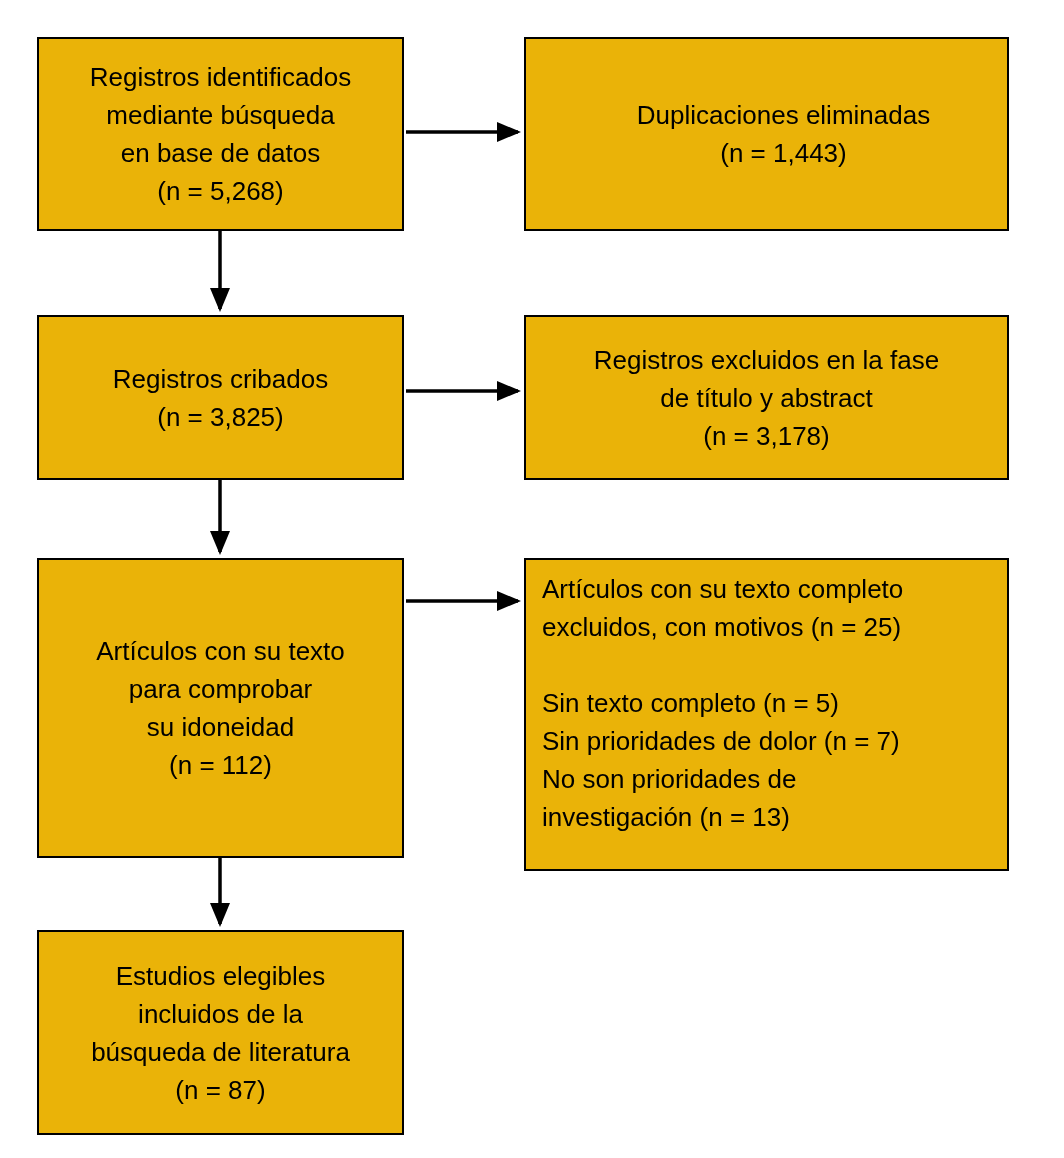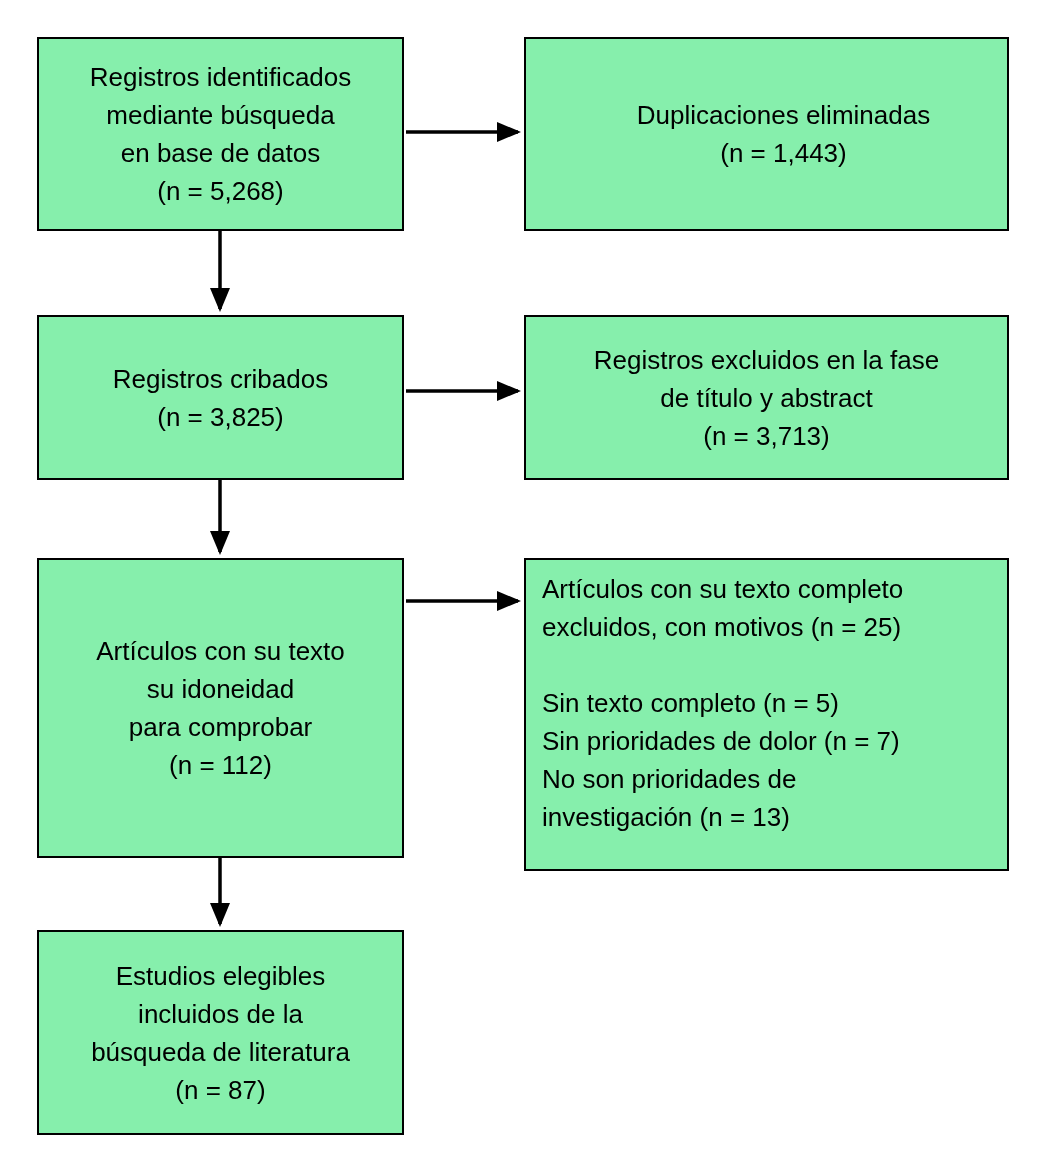--- a/index.html
+++ b/index.html
@@ -11,21 +11,21 @@
     position: relative;
     width: 1064px;
     height: 1158px;
     font-family: "Liberation Sans", sans-serif;
     color: #000000;
   }
   .box {
     position: absolute;
     box-sizing: border-box;
     border: 2px solid #000000;
-    background: #86efac;
+    background: #eab308;
     display: flex;
     flex-direction: column;
     justify-content: center;
     align-items: center;
     text-align: center;
     font-size: 26px;
     line-height: 38px;
   }
   .box .line {
     min-height: 38px;
@@ -76,27 +76,27 @@
 </div>
 
 <div class="box" style="left:37px; top:315px; width:367px; height:165px;">
   <div class="line">Registros cribados</div>
   <div class="line">(n = 3,825)</div>
 </div>
 
 <div class="box" style="left:524px; top:315px; width:485px; height:165px;">
   <div class="line">Registros excluidos en la fase</div>
   <div class="line">de título y abstract</div>
-  <div class="line">(n = 3,713)</div>
+  <div class="line">(n = 3,178)</div>
 </div>
 
 <div class="box" style="left:37px; top:558px; width:367px; height:300px;">
   <div class="line">Artículos con su texto</div>
+  <div class="line">para comprobar</div>
   <div class="line">su idoneidad</div>
-  <div class="line">para comprobar</div>
   <div class="line">(n = 112)</div>
 </div>
 
 <div class="box left-align" style="left:524px; top:558px; width:485px; height:313px;">
   <div class="line">Artículos con su texto completo</div>
   <div class="line">excluidos, con motivos (n = 25)</div>
   <div class="line"></div>
   <div class="line">Sin texto completo (n = 5)</div>
   <div class="line">Sin prioridades de dolor (n = 7)</div>
   <div class="line">No son prioridades de</div>

